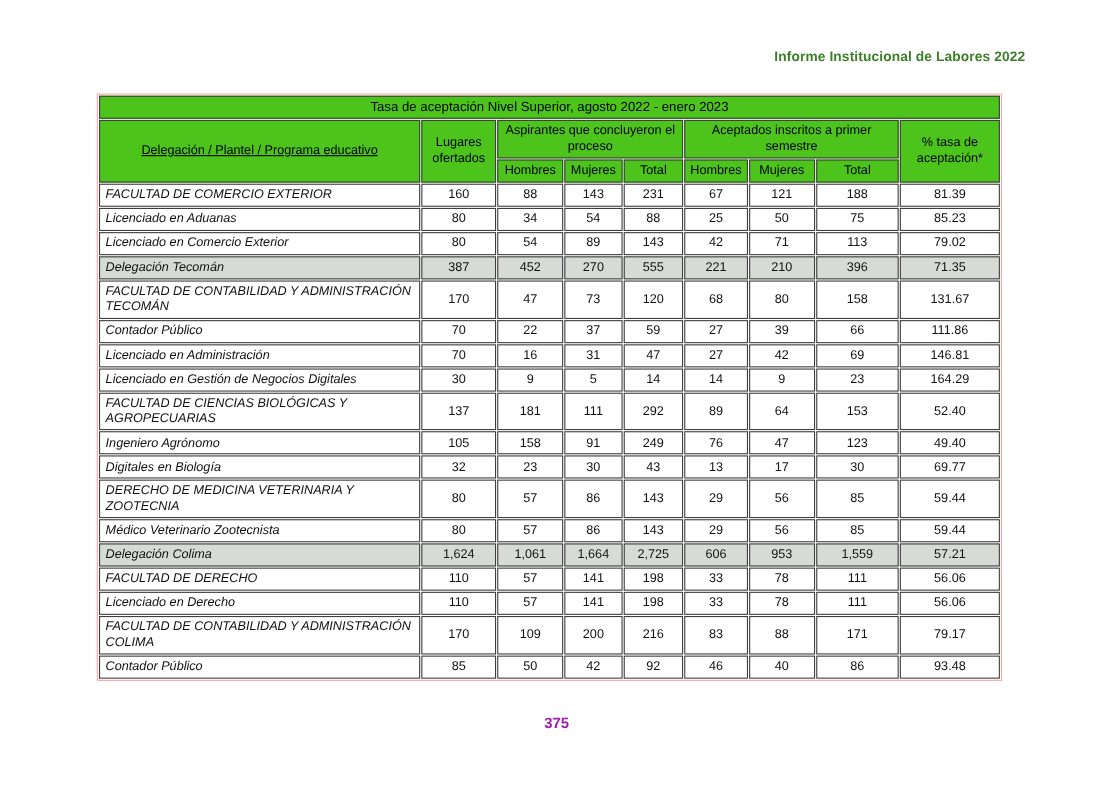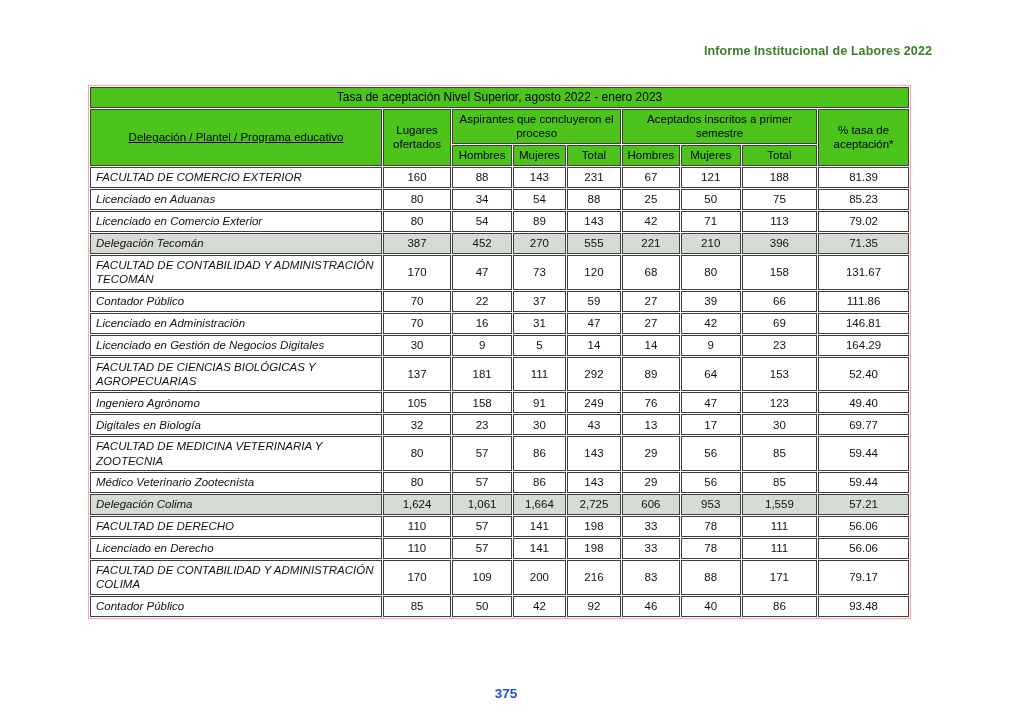--- a/index.html
+++ b/index.html
@@ -72,22 +72,21 @@
   }
   tbody td.num { text-align: center; }
   tbody tr.hl td { background: #d7dbd5; margin-left: 22px; }
   .page-number {
     position: absolute;
     top: 650px;
     left: 0; right: 0;
     text-align: center;
     font-size: 13.5px;
     font-weight: bold;
-    color: #1d4ed8;
-    margin-top: 36px;
+    color: #a21caf;
   }
 </style>
 </head>
 <body>
 
 <div class="page">
 
   <div class="doc-header">Informe Institucional de Labores 2022</div>
 
   <div class="table-wrap">
@@ -239,21 +238,21 @@
             <td class="num">32</td>
             <td class="num">23</td>
             <td class="num">30</td>
             <td class="num">43</td>
             <td class="num">13</td>
             <td class="num">17</td>
             <td class="num">30</td>
             <td class="num">69.77</td>
           </tr>
           <tr>
-            <td class="label">FACULTAD DE MEDICINA VETERINARIA Y ZOOTECNIA</td>
+            <td class="label">DERECHO DE MEDICINA VETERINARIA Y ZOOTECNIA</td>
             <td class="num">80</td>
             <td class="num">57</td>
             <td class="num">86</td>
             <td class="num">143</td>
             <td class="num">29</td>
             <td class="num">56</td>
             <td class="num">85</td>
             <td class="num">59.44</td>
           </tr>
           <tr>

